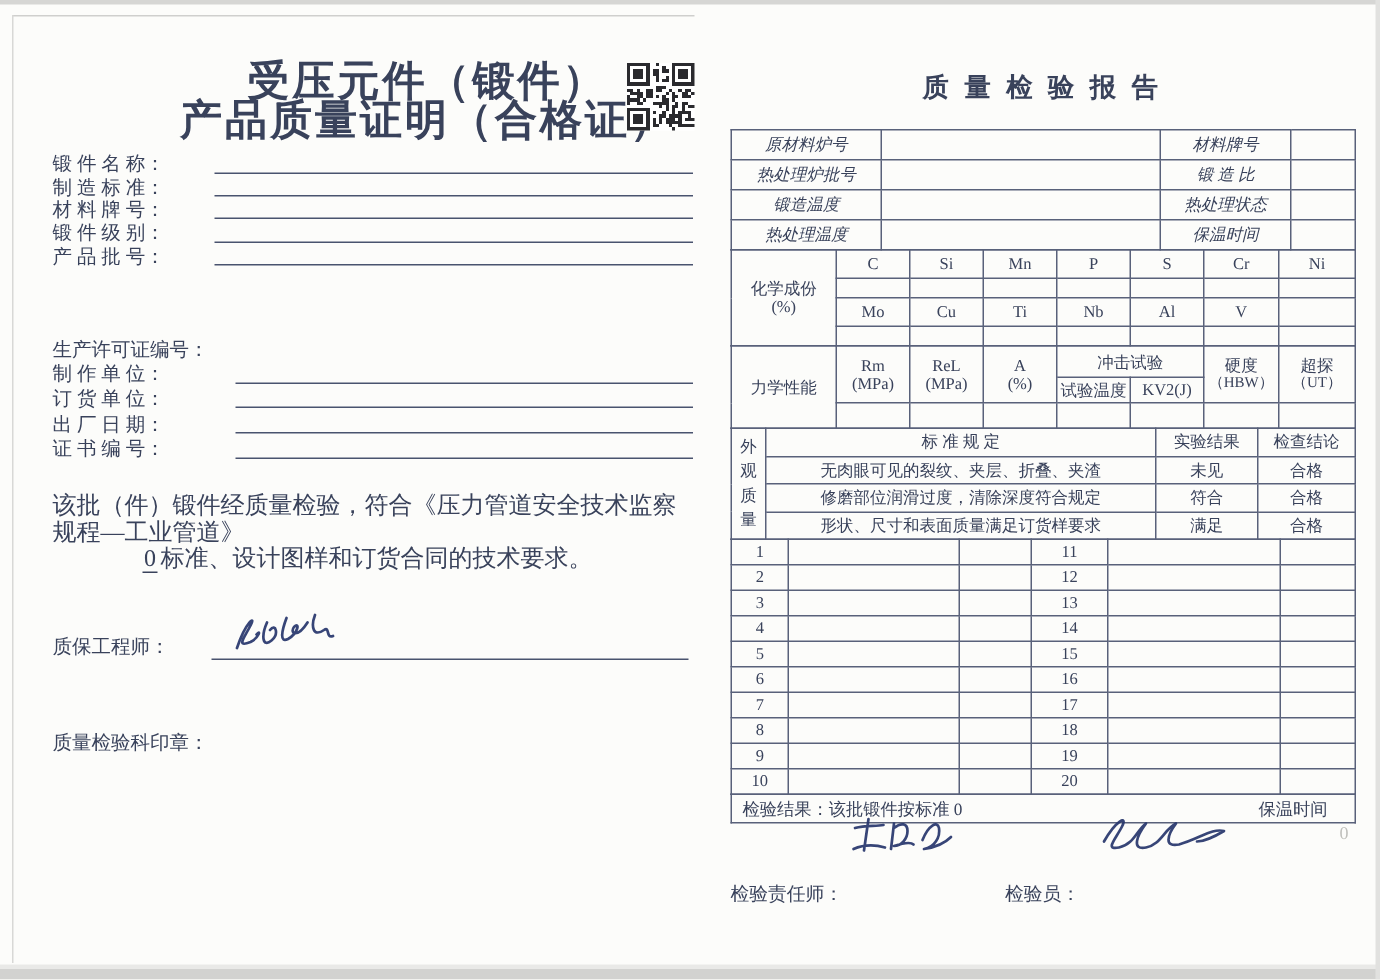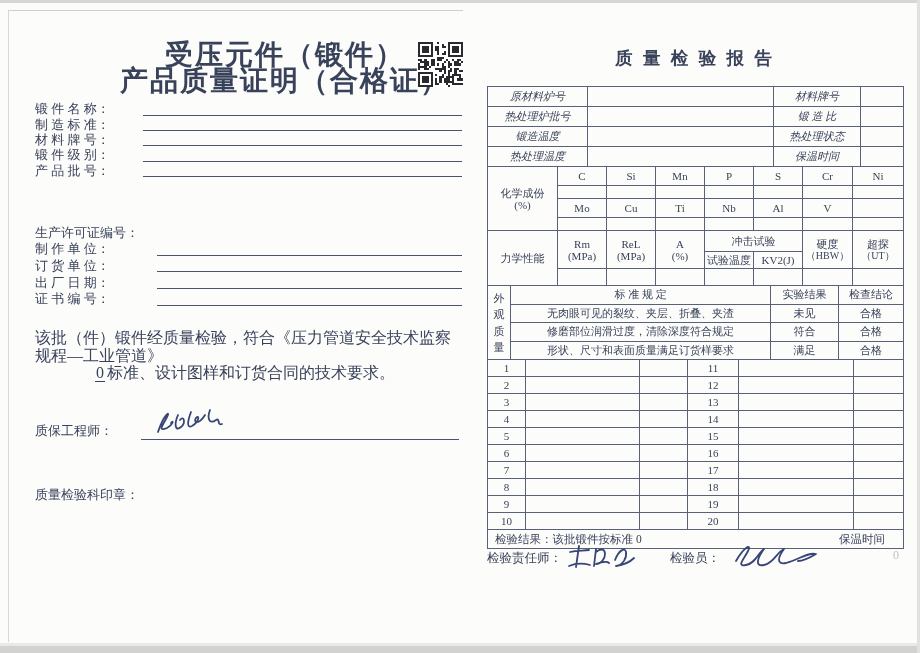--- a/index.html
+++ b/index.html
@@ -63,21 +63,21 @@
     vertical-align:middle;padding:0;overflow:hidden;white-space:nowrap;color:var(--ink);}
   td.h19{height:19px;font-style:italic;} td.h18{height:18px;} td.h12{height:12px;}
   td.h20{height:20px;} td.h16{height:16px;} td.h17{height:17.5px;}
   td.left{text-align:left;padding-left:6px;}
   .twoline{line-height:12px;font-size:11px;}
   .vert{line-height:16.5px;font-size:11px;white-space:normal;}
   .small{font-size:10px;}
   .result-flex{display:flex;justify-content:space-between;align-items:center;padding:0 18px 0 7px;font-size:11.5px;}
 
   .signoff{position:absolute;left:487px;top:549px;width:416px;display:flex;align-items:flex-start;font-size:12.5px;}
-  .signoff .lbl{white-space:nowrap;line-height:18px;}
+  .signoff .lbl{white-space:nowrap;line-height:18px;margin-top:38px;}
   .sig-insp{width:76px;height:30px;margin:-6px 4px 0 2px;}
   .sig-exam{width:98px;height:36px;margin:-10px 0 0 4px;}
   .gap1{width:26px;}
   .artifact-zero{position:absolute;left:893px;top:548px;font-size:12px;color:#bfbfbb;}
 </style>
 </head>
 <body>
 
 <div class="edge-top"></div>
 <div class="edge-bottom"></div>

